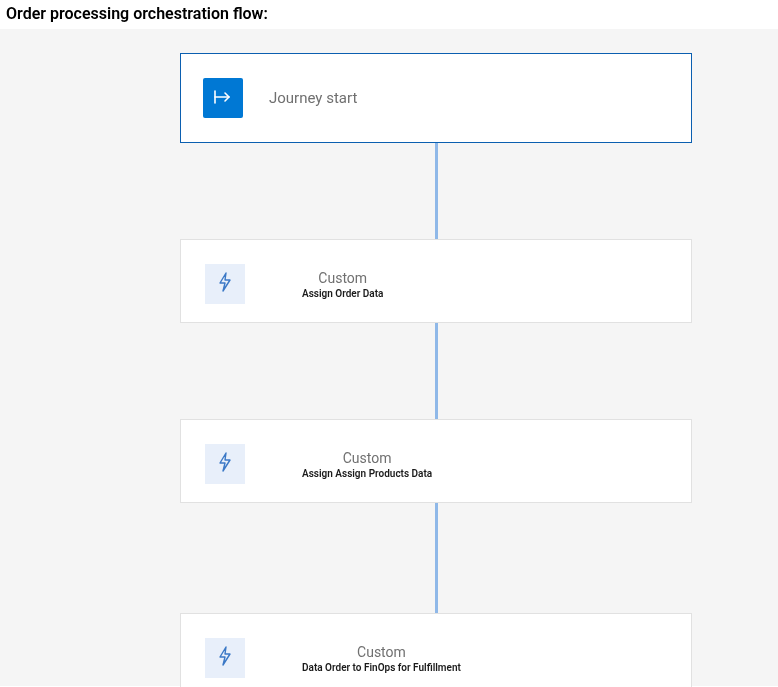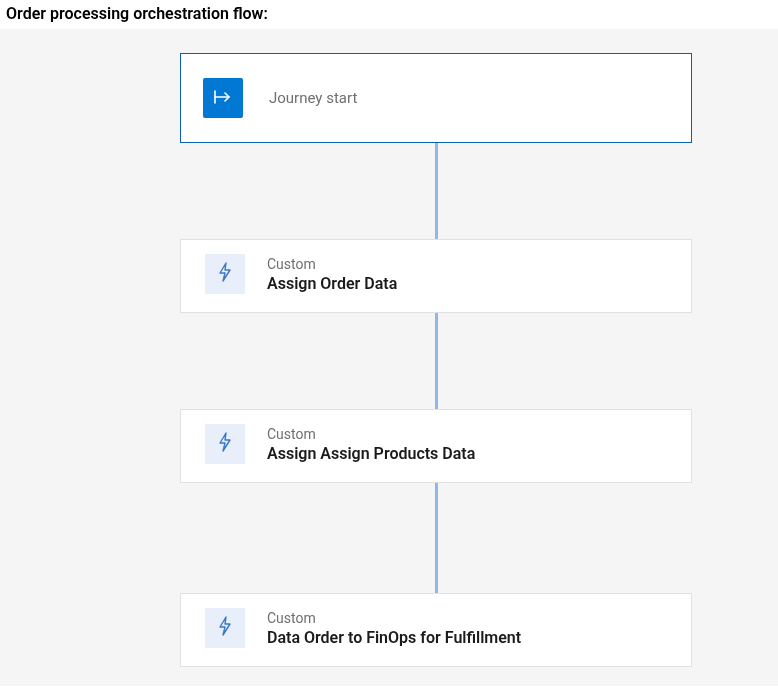--- a/index.html
+++ b/index.html
@@ -42,29 +42,31 @@
 
     .node {
       position: relative;
       width: 100%;
       background: #ffffff;
       border: 1px solid #e1e1e1;
       z-index: 2;
       display: flex;
       align-items: center;
       padding: 18px 20px;
+      text-align: center;
     }
 
     .node.start {
       border: 1.5px solid #0b5fb0;
       padding: 24px 22px;
     }
 
     .node.step {
-      padding: 14px 20px 18px 24px;
+      padding: 24px 20px 18px 24px;
+      gap: 35px;
     }
 
     .icon-box {
       width: 40px;
       height: 40px;
       display: flex;
       align-items: center;
       justify-content: center;
       flex-shrink: 0;
     }
@@ -89,21 +91,21 @@
       margin-left: 26px;
     }
 
     .node-type {
       font-size: 14px;
       color: #707070;
       font-weight: 400;
     }
 
     .node-title {
-      font-size: 16px;
+      font-size: 10px;
       color: #1b1b1b;
       font-weight: 600;
     }
 
     .start-title {
       font-size: 15px;
       color: #707070;
       font-weight: 400;
     }
 

